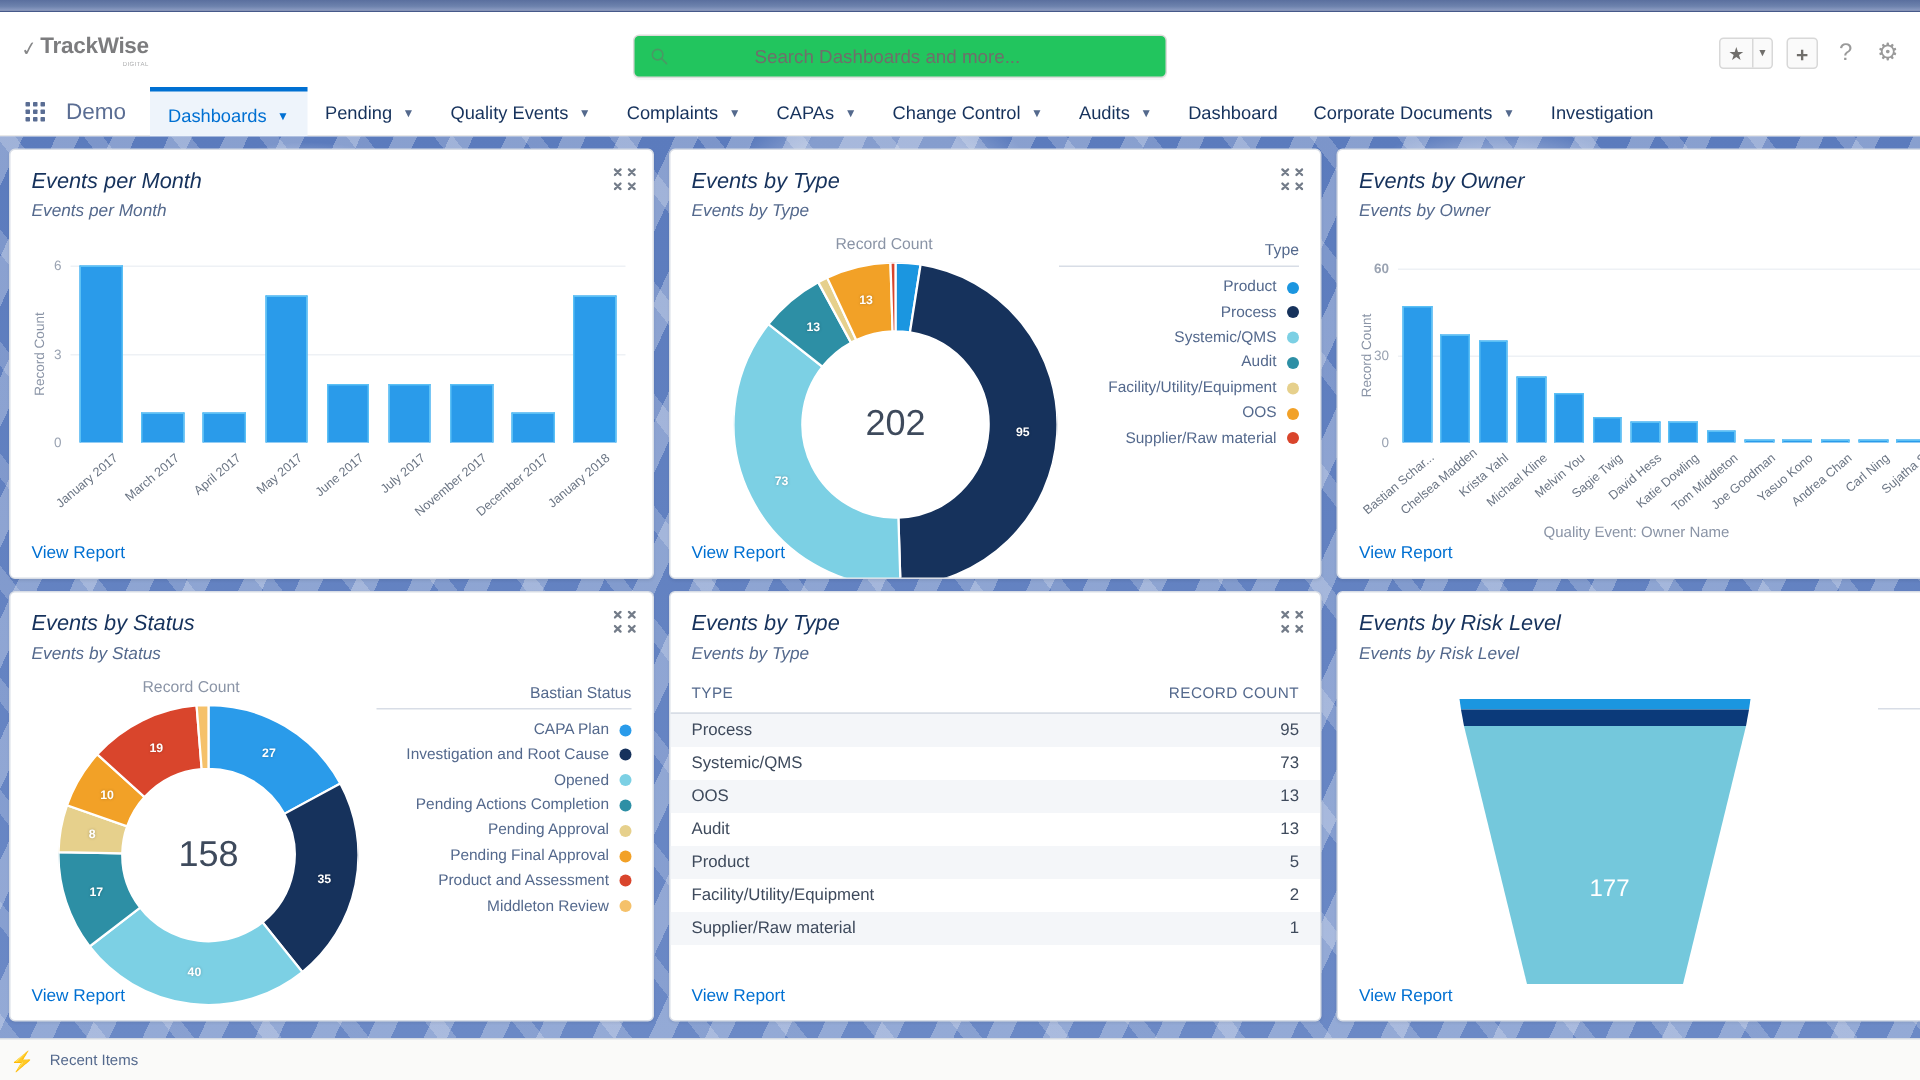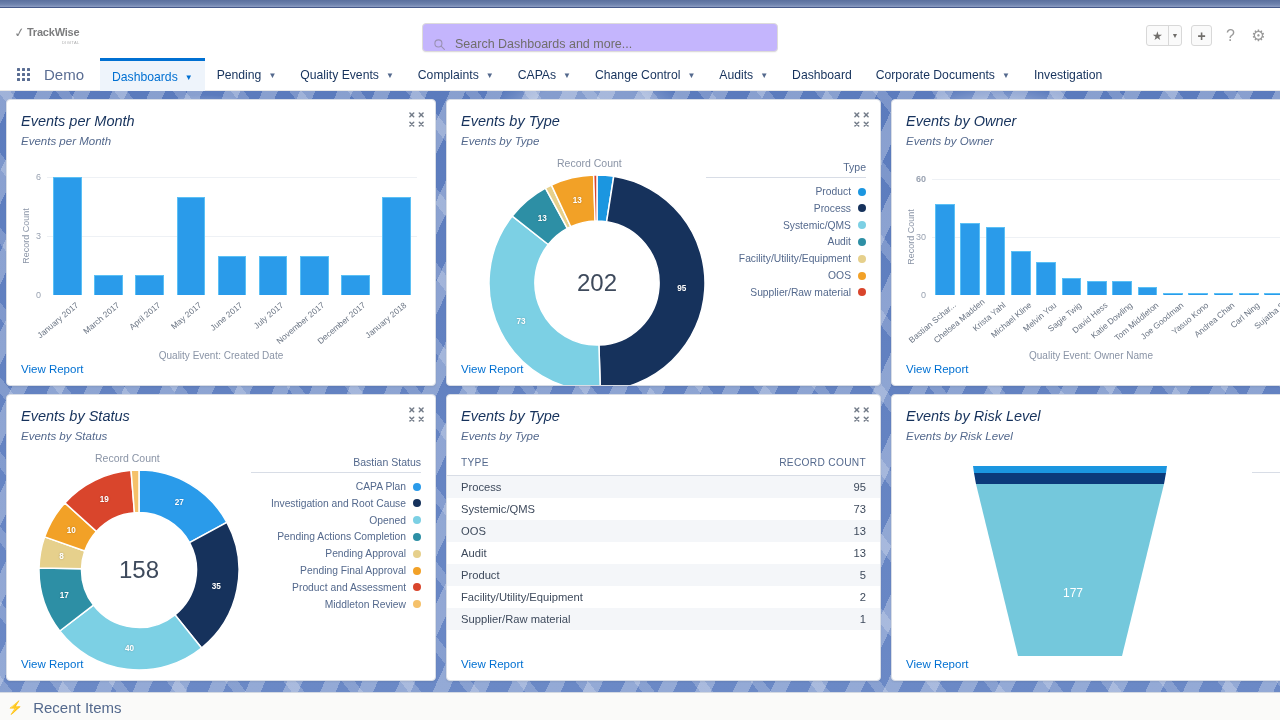--- a/index.html
+++ b/index.html
@@ -32,38 +32,39 @@
     display: flex;
     align-items: center;
     gap: 2px;
     opacity: .72;
   }
   .logo-check {
     font-size: 13px; color: #58595b; line-height: 1;
     transform: translateY(-1px) rotate(-8deg);
   }
   .logo-text {
-    font-size: 11px; font-weight: bold; color: #4a4b4d;
+    font-size: 15px; font-weight: bold; color: #4a4b4d;
     letter-spacing: -.2px;
   }
   .logo-sub { font-size: 4px; color: #8a8b8d; letter-spacing: .3px; display:block; text-align:right;}
 
   .search-wrap {
     position: absolute;
     left: 422px; top: 15px;
     width: 356px; height: 29px;
   }
   .search-box {
     width: 100%; height: 100%;
     border: 1px solid #dddbda;
     border-radius: 4px;
-    background: #c4b5fd;
-    display: flex; align-items: flex-end;
+    background: #22c55e;
+    display: flex; align-items: center;
     padding: 0 10px;
     box-shadow: 0 1px 1px rgba(0,0,0,.04);
+    gap: 48px;
   }
   .search-icon-svg { width: 13px; height: 13px; flex: 0 0 auto; opacity: .5; margin-right: 9px; }
   .search-input {
     border: none; outline: none;
     font-size: 12.5px; color: #3e3e3c;
     font-family: "Liberation Sans", sans-serif;
     width: 100%; background: transparent;
   }
   .search-input::placeholder { color: #706e6b; }
 
@@ -278,33 +279,33 @@
     padding: 5px 14px;
     height: 21px;
   }
   .dtable td.num { text-align: right; }
   .dtable tr.alt td { background: #f4f6f9; }
 
   
   .funnel-svg { position: absolute; left: 78px; top: 24px; }
   .funnel-num {
     position: absolute; left: 181px; top: 151px;
-    font-size: 12px; color: #fff; transform: translate(-50%,-50%);
+    font-size: 16px; color: #fff; transform: translate(-50%,-50%);
   }
 
   
   .footer {
     height: 29px;
     border-top: 1px solid #d4d9e2;
     background: #fafaf9;
     display: flex; align-items: center;
     padding-left: 7px; gap: 10px;
   }
   .footer-bolt { color: #5a6d93; font-size: 13px; line-height: 1; }
-  .footer-text { font-size: 15px; color: #54698d; }
+  .footer-text { font-size: 10px; color: #54698d; }
 </style>
 </head>
 <body>
 
 <div class="browser-strip"></div>
 
 <div class="global-header">
 
   <div class="logo">
     <span class="logo-check">✓</span>
@@ -426,21 +427,20 @@
             <div class="bar" title="June 2017: 2" style="left: 210.611px; width: 28.7778px; height: 39.3333px; bottom: 68px; background: rgb(42, 155, 234);"></div>
             <div class="bar-label" style="left: 169px; top: 153px; width: 62px;">June 2017</div>
             <div class="bar" title="July 2017: 2" style="left: 251.722px; width: 28.7778px; height: 39.3333px; bottom: 68px; background: rgb(42, 155, 234);"></div>
             <div class="bar-label" style="left: 210.111px; top: 153px; width: 62px;">July 2017</div>
             <div class="bar" title="November 2017: 2" style="left: 292.833px; width: 28.7778px; height: 39.3333px; bottom: 68px; background: rgb(42, 155, 234);"></div>
             <div class="bar-label" style="left: 251.222px; top: 153px; width: 62px;">November 2017</div>
             <div class="bar" title="December 2017: 1" style="left: 333.944px; width: 28.7778px; height: 19.6667px; bottom: 68px; background: rgb(42, 155, 234);"></div>
             <div class="bar-label" style="left: 292.333px; top: 153px; width: 62px;">December 2017</div>
             <div class="bar" title="January 2018: 5" style="left: 375.056px; width: 28.7778px; height: 98.3333px; bottom: 68px; background: rgb(42, 155, 234);"></div>
             <div class="bar-label" style="left: 333.444px; top: 153px; width: 62px;">January 2018</div>
-            <div class="axis-label-x">Quality Event: Created Date</div>
           </div>
       </div>
       <div class="view-report">View Report</div>
     </div>
 
     <div class="card">
       <div class="card-head">
         <div class="card-title">Events by Type</div>
         <div class="card-sub">Events by Type</div>
         <svg class="expand-icon" viewBox="0 0 16 16">

